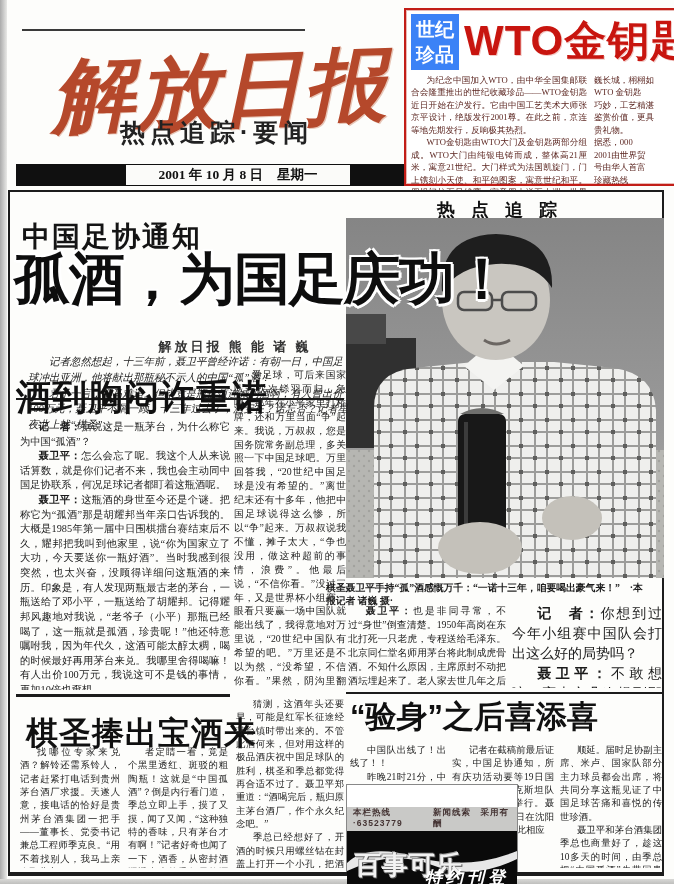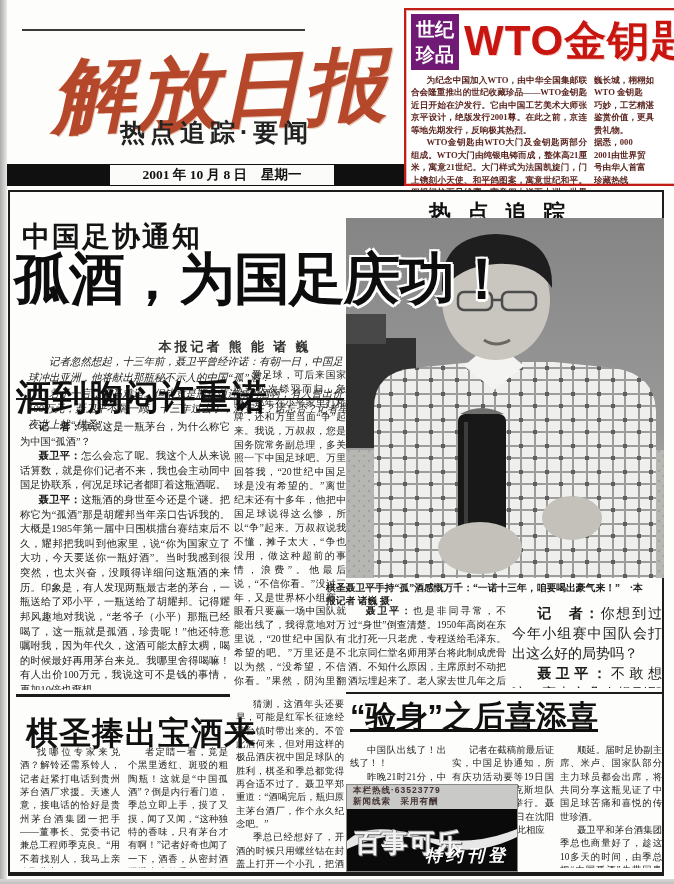--- a/index.html
+++ b/index.html
@@ -12,47 +12,47 @@
 
   
   .top-rule{position:absolute;left:22px;top:29px;width:283px;height:2px;background:#3a3a3a;}
   .masthead-title{position:absolute;left:52px;top:34px;width:310px;height:118px;
     font-family:"DejaVu Serif",serif;font-style:italic;font-weight:bold;
     font-size:82px;line-height:112px;letter-spacing:2px;color:#b5482b;
     transform:rotate(-2deg);text-shadow:1px 1px 0 #e7c4b5;white-space:nowrap;}
   .masthead-subtitle{position:absolute;left:120px;top:116px;width:270px;
     font-family:"Liberation Sans",sans-serif;font-weight:bold;font-size:25px;
     letter-spacing:5px;color:#222;}
-  .date-bar{position:absolute;left:0;top:164px;width:452px;height:22px;background:#101010;}
+  .date-bar{position:absolute;left:16px;top:164px;width:452px;height:22px;background:#101010;}
   .date-pill{position:absolute;left:110px;top:1px;width:224px;height:20px;background:#fbfbf9;
     display:flex;align-items:center;justify-content:center;gap:14px;
     font-size:13.5px;font-weight:bold;color:#111;}
 
   
   .wto-ad{position:absolute;left:404px;top:8px;width:300px;height:178px;background:#fff;
     border:2px solid #c21d17;box-shadow:0 0 0 1px #e9b9b4 inset;padding:4px 5px;box-sizing:border-box;}
   .wto-head{display:flex;align-items:stretch;gap:5px;height:56px;}
-  .wto-badge{background:#701a75;color:#fff;font-family:"Liberation Sans",sans-serif;
+  .wto-badge{background:#3b82f6;color:#fff;font-family:"Liberation Sans",sans-serif;
     font-weight:900;font-size:19px;line-height:25px;padding:2px 5px;text-align:center;
     display:flex;flex-direction:column;justify-content:center;}
   .wto-badge span{display:block;}
   .wto-title{color:#c8150f;font-family:"Liberation Sans",sans-serif;font-weight:900;
     font-size:42px;line-height:54px;letter-spacing:1px;white-space:nowrap;
     text-shadow:1px 1px 0 #f2cbc7;}
   .wto-body{display:flex;gap:7px;margin-top:4px;}
-  .wto-col{width:176px;font-size:8.6px;line-height:1.45;color:#5c2621;text-align:justify;font-weight:bold;}
+  .wto-col{width:176px;font-size:8.6px;line-height:1.45;color:#5c2621;text-align:justify;}
   .wto-col p{margin:0;text-indent:1.8em;}
   .wto-col-right{width:96px;overflow:hidden;}
   .wto-col-right p{margin:0;text-indent:0;white-space:nowrap;}
 
   
   .article{position:absolute;left:8px;top:190px;width:656px;height:686px;background:#fdfdfb;
     border:2px solid #1c1c1c;border-bottom:4px solid #1c1c1c;box-sizing:border-box;}
   .section-label{position:absolute;left:372px;top:6px;width:246px;text-align:center;
-    font-family:"Liberation Sans",sans-serif;font-weight:bold;font-size:22px;
+    font-family:"Liberation Sans",sans-serif;font-weight:bold;font-size:18px;
     letter-spacing:16px;color:#111;border-bottom:3px solid #a3a3a3;padding-bottom:3px;}
   .kicker{position:absolute;left:12px;top:26px;font-family:"Liberation Sans",sans-serif;
     font-weight:900;font-size:28px;letter-spacing:2px;color:#141414;}
   .headline{position:absolute;left:4px;top:56px;width:540px;margin:0;z-index:3;
     font-family:"Liberation Sans",sans-serif;font-weight:900;font-size:56px;line-height:1.1;
     letter-spacing:-1px;color:#0d0d0d;white-space:nowrap;
     text-shadow:-2px -2px 0 #fff,2px -2px 0 #fff,-2px 2px 0 #fff,2px 2px 0 #fff,0 3px 0 #fff,3px 0 0 #fff;}
   .byline{position:absolute;left:100px;top:146px;width:250px;text-align:center;
     font-size:13px;font-weight:bold;letter-spacing:3px;color:#333;}
   .lead{position:absolute;left:18px;top:162px;width:322px;font-size:10.5px;line-height:1.5;
@@ -89,32 +89,32 @@
     font-family:"Liberation Sans",sans-serif;font-weight:900;font-size:32px;
     letter-spacing:1px;color:#101010;}
   .sec2-col1{left:10px;top:554px;width:100px;height:122px;font-size:9.4px;}
   .sec2-col2{left:118px;top:554px;width:100px;height:122px;font-size:9.4px;}
   .sec2-col3{left:226px;top:506px;width:108px;height:170px;font-size:9.4px;}
 
   
   .sec3{position:absolute;left:336px;top:504px;width:318px;height:176px;}
   .sec3-title{position:absolute;left:4px;top:0;margin:0;white-space:nowrap;
     font-family:"Liberation Sans",sans-serif;font-weight:900;font-size:31px;
-    letter-spacing:0;color:#101010;text-decoration:underline;}
+    letter-spacing:0;color:#101010;}
   .sec3 .col{font-size:9.4px;}
   .sec3-col1{left:4px;top:48px;width:96px;height:124px;}
   .sec3-col2{left:106px;top:48px;width:102px;height:124px;}
   .sec3-col3{left:214px;top:48px;width:102px;height:124px;}
 
   
   .ad-block{position:absolute;left:0;top:88px;width:172px;height:88px;z-index:5;background:#fff;
     border:1px solid #888;box-sizing:border-box;}
-  .hotline{height:24px;background:#c9c9c7;display:flex;flex-direction:column;justify-content:flex-start;
+  .hotline{height:24px;background:#c9c9c7;display:flex;justify-content:center;
     padding:0 6px;font-family:"Liberation Sans",sans-serif;font-weight:bold;
-    font-size:8.5px;line-height:11px;color:#433;letter-spacing:1px;}
+    font-size:8.5px;line-height:11px;color:#433;letter-spacing:1px;margin-top:22px;}
   .pepsi{position:relative;height:62px;background:#0a0a0a;overflow:hidden;}
   .pepsi-wave{position:absolute;left:0;top:0;width:100%;height:100%;}
   .pepsi-brand{position:absolute;left:8px;top:17px;font-family:"Liberation Sans",sans-serif;
     font-weight:900;font-size:26px;letter-spacing:1px;color:#f2f2f2;
     text-shadow:1px 1px 0 #555,-1px -1px 0 #999;}
   .pepsi-note{position:absolute;right:8px;bottom:4px;font-family:"DejaVu Serif",serif;
     font-style:italic;font-weight:bold;font-size:17px;letter-spacing:4px;color:#fff;}
 </style>
 </head>
 <body>
@@ -199,21 +199,21 @@
       <path d="M138 122 q12 8 26 0" stroke="#6b6662" stroke-width="3" fill="none"></path>
       <rect x="112" y="196" width="48" height="126" rx="7" fill="#181818"></rect>
       <path d="M114 196 q22 -12 44 0 Z" fill="#6f6f6d"></path>
       <path d="M120 204 v108" stroke="#3c3c3c" stroke-width="4"></path>
       <ellipse cx="134" cy="330" rx="42" ry="26" fill="#c4c1ba"></ellipse>
       <ellipse cx="226" cy="300" rx="30" ry="22" fill="#c4c1ba"></ellipse>
     </svg>
 
     <div class="kicker">中国足协通知</div>
     <h1 class="headline">孤酒，为国足庆功！</h1>
-    <div class="byline">本报记者 熊 能 诸 巍</div>
+    <div class="byline">解放日报 熊 能 诸 巍</div>
 
     <div class="lead">
 
     <p>记者忽然想起，十三年前，聂卫平曾经许诺：有朝一日，中国足球冲出亚洲，他将献出那瓶秘不示人的中国“孤”酒！</p>
         <p>君子一言，驷马难追。但毕竟是瓶价值连城的酒啊，有人曾出价100万元，聂卫平不屑一顾。十三年过去了，酒安在？诺忘否？记者星夜北上找“棋圣”。</p>
       </div>
     <div class="rule lead-rule"></div>
 
     <h2 class="sec1-title">酒到胸闷许重诺</h2>
     <div class="col col-1">

